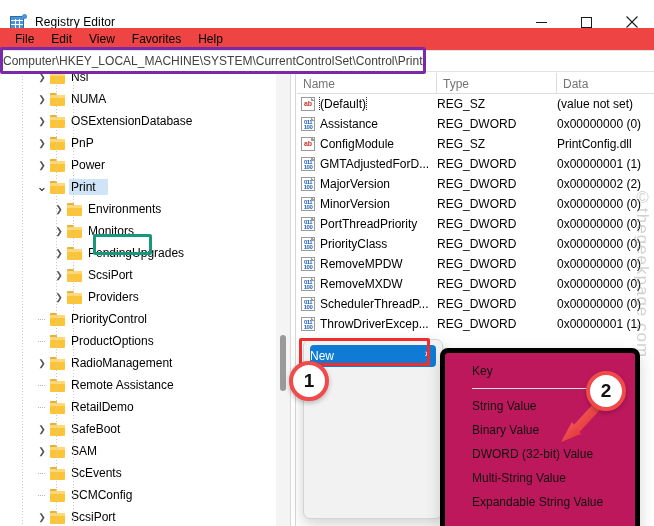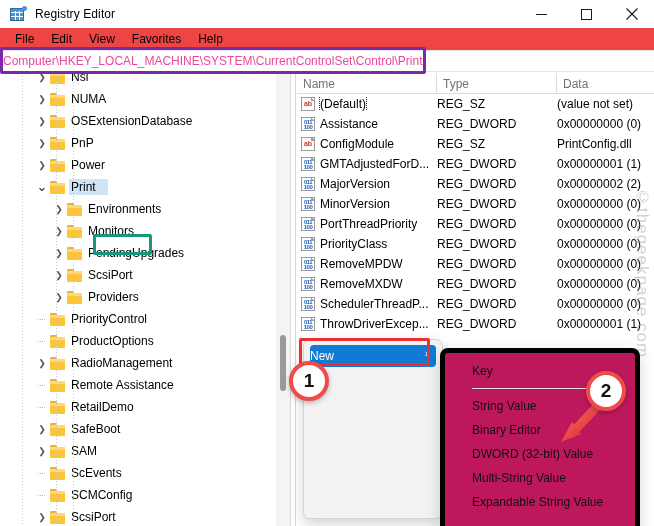--- a/index.html
+++ b/index.html
@@ -11,21 +11,21 @@
   }
   #app {
     position: relative;
     width: 654px; height: 526px;
     background: #ffffff;
     overflow: hidden;
   }
 
   
   .titlebar {
-    position: absolute; left: 0; top: 0;
+    position: absolute; left: 0; top: 8px;
     width: 654px; height: 28px;
     background: #ffffff;
     display: flex; align-items: center;
   }
   .app-icon {
     position: relative;
     width: 16px; height: 16px;
     margin-left: 10px; margin-right: 9px;
     flex: none;
   }
@@ -91,21 +91,21 @@
   
   .addrbar {
     position: absolute; left: 0; top: 50px;
     width: 654px; height: 22px;
     background: #ffffff;
     border-top: 1px solid #e3e3e3;
     border-bottom: 1px solid #e3e3e3;
     display: flex; align-items: center;
   }
   .addr-text {
-    font-size: 12px; color: #ec4899;
+    font-size: 12px; color: #404040;
     padding-left: 3px;
     white-space: nowrap;
   }
   .addr-hl {
     position: absolute;
     left: 0px; top: 47px;
     width: 426px; height: 27px;
     border: 3px solid #7a2aa8;
     border-radius: 2px;
     pointer-events: none;
@@ -782,21 +782,21 @@
     <div class="ctx-item">
       <span class="lbl">New</span>
       <span class="arrow">›</span>
     </div>
   </div>
 
   <div class="submenu" id="submenu">
       <div class="sub-item">Key</div>
       <div class="sub-sep"></div>
       <div class="sub-item">String Value</div>
-      <div class="sub-item">Binary Editor</div>
+      <div class="sub-item">Binary Value</div>
       <div class="sub-item">DWORD (32-bit) Value</div>
       <div class="sub-item">Multi-String Value</div>
       <div class="sub-item">Expandable String Value</div>
     </div>
 
   <div class="ann-box-new"></div>
   <div class="badge badge-1">1</div>
   <div class="badge badge-2">2</div>
   <svg class="arrow-svg" width="60" height="48" viewBox="0 0 60 48">
     <defs>

